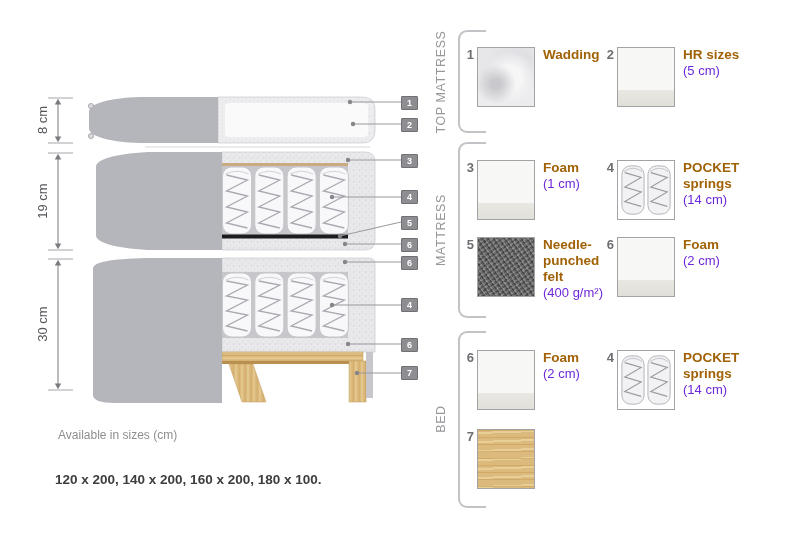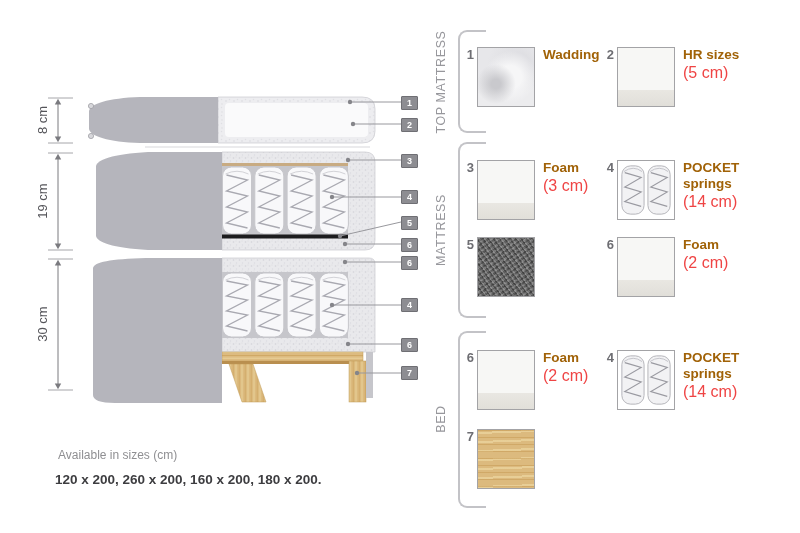--- a/index.html
+++ b/index.html
@@ -9,37 +9,37 @@
   
   #diagram-svg{position:absolute;left:40px;top:90px;}
 
   .vdim{position:absolute;transform:translate(-50%,-50%) rotate(-90deg);
         white-space:nowrap;font-size:13px;color:#55555a;}
 
   .chip{position:absolute;left:401px;width:17px;height:14px;box-sizing:border-box;
         background:#8d8d92;border:1px solid #6f6f74;border-radius:1px;
         color:#fff;font-size:9px;line-height:12px;font-weight:bold;text-align:center;}
 
-  .sizes-title{position:absolute;left:58px;top:448px;font-size:12px;color:#8f8f92;}
+  .sizes-title{position:absolute;left:58px;top:428px;font-size:12px;color:#8f8f92;}
   .sizes-list{position:absolute;left:55px;top:472px;font-size:13.5px;font-weight:bold;color:#3d3d40;}
 
   
   .bracket{position:absolute;width:28px;box-sizing:border-box;
            border:2px solid #c3c3c7;border-right:none;border-radius:9px 0 0 9px;}
   .vlabel{position:absolute;transform:translate(-50%,-50%) rotate(-90deg);
           white-space:nowrap;font-size:12.5px;letter-spacing:.6px;color:#97979c;}
 
   .item{position:absolute;display:flex;align-items:flex-start;}
   .num{width:16px;text-align:right;margin-right:3px;font-size:13px;font-weight:bold;
        color:#6e6e73;line-height:14px;padding-top:1px;}
   .swatch{width:58px;height:60px;box-sizing:border-box;border:1px solid #a3a3a6;
           background:#fff;flex:none;}
   .lbl{margin-left:8px;width:84px;}
   .nm{font-size:13.5px;font-weight:bold;color:#a16207;line-height:1.18;white-space:pre-line;}
-  .dt{font-size:16px;color:#ef4444;line-height:1.2;}
+  .dt{font-size:13px;color:#6d28d9;line-height:1.2;}
 
   .sw-wadding{background:
       radial-gradient(circle at 32% 62%, #c9c9cd 0 9%, rgba(201,201,205,0) 38%),
       radial-gradient(circle at 58% 50%, #f6f6f7 0 26%, rgba(246,246,247,0) 60%),
       radial-gradient(circle at 72% 26%, #dfdfe3 0 18%, rgba(223,223,227,0) 52%),
       radial-gradient(circle at 18% 20%, #e7e7ea 0 20%, rgba(231,231,234,0) 55%),
       #ececee;}
   .sw-foam{background:linear-gradient(180deg,#f7f7f5 0 72%,#e9e7e2 73%,#e1dfd9 100%);}
   .sw-felt{background-color:#7a7a7a;background-image:
       repeating-linear-gradient(55deg, rgba(40,40,40,.38) 0 1.5px, rgba(165,165,165,.32) 1.5px 3px, rgba(95,95,95,.3) 3px 4.5px),
@@ -186,21 +186,21 @@
   <div class="chip" style="top:154px">3</div>
   <div class="chip" style="top:190px">4</div>
   <div class="chip" style="top:216px">5</div>
   <div class="chip" style="top:238px">6</div>
   <div class="chip" style="top:256px">6</div>
   <div class="chip" style="top:298px">4</div>
   <div class="chip" style="top:338px">6</div>
   <div class="chip" style="top:366px">7</div>
 
   <div class="sizes-title">Available in sizes (cm)</div>
-  <div class="sizes-list">120 x 200, 260 x 200, 160 x 200, 180 x 200.</div>
+  <div class="sizes-list">120 x 200, 140 x 200, 160 x 200, 180 x 100.</div>
 
   <div class="bracket" style="left:458px;top:30px;height:103px"></div>
   <div class="bracket" style="left:458px;top:142px;height:176px"></div>
   <div class="bracket" style="left:458px;top:331px;height:177px"></div>
 
   <div class="vlabel" style="left:441px;top:82px">TOP MATTRESS</div>
   <div class="vlabel" style="left:441px;top:230px">MATTRESS</div>
   <div class="vlabel" style="left:441px;top:419px">BED</div>
 
   <div class="item" style="left:458px;top:47px">
@@ -218,21 +218,21 @@
         <div class="nm">HR sizes</div>
       <div class="dt">(5 cm)</div>
       </div>
   </div>
 
   <div class="item" style="left:458px;top:160px">
     <div class="num">3</div>
     <div class="swatch sw-foam"></div>
     <div class="lbl">
         <div class="nm">Foam</div>
-      <div class="dt">(3 cm)</div>
+      <div class="dt">(1 cm)</div>
       </div>
   </div>
   <div class="item" style="left:598px;top:160px">
     <div class="num">4</div>
     <div class="swatch sw-pocket">
       <svg width="56" height="58" viewBox="0 0 58 60">
         <rect x="4" y="5" width="23" height="50" rx="9" fill="#f2f2f4" stroke="#b3b3b9"></rect>
         <rect x="31" y="5" width="23" height="50" rx="9" fill="#f2f2f4" stroke="#b3b3b9"></rect>
         <path d="M6,11 Q16,4 25,11" fill="none" stroke="#c2c2c8"></path>
         <path d="M33,11 Q43,4 52,11" fill="none" stroke="#c2c2c8"></path>
@@ -242,20 +242,26 @@
     </div>
     <div class="lbl">
         <div class="nm">POCKET
 springs</div>
       <div class="dt">(14 cm)</div>
       </div>
   </div>
   <div class="item" style="left:458px;top:237px">
     <div class="num">5</div>
     <div class="swatch sw-felt"></div>
+    <div class="lbl">
+        <div class="nm">Needle-
+punched
+felt</div>
+      <div class="dt">(400 g/m²)</div>
+      </div>
   </div>
   <div class="item" style="left:598px;top:237px">
     <div class="num">6</div>
     <div class="swatch sw-foam"></div>
     <div class="lbl">
         <div class="nm">Foam</div>
       <div class="dt">(2 cm)</div>
       </div>
   </div>
 

